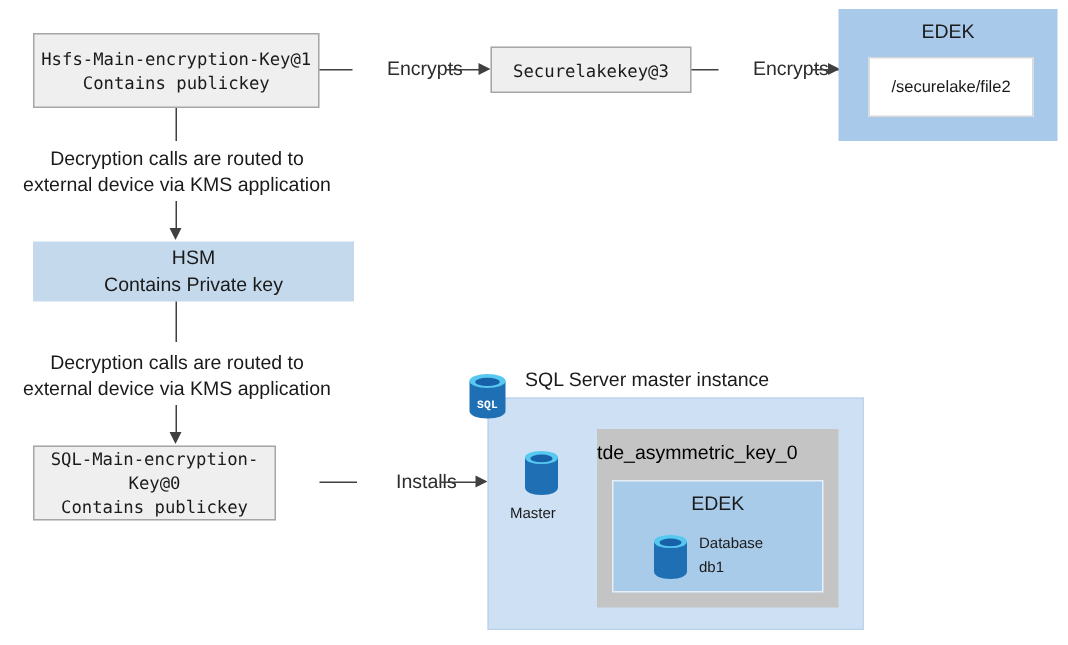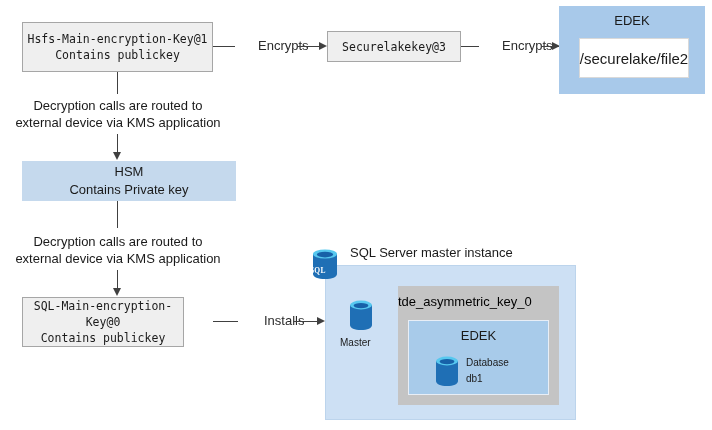--- a/index.html
+++ b/index.html
@@ -64,21 +64,21 @@
     font-size: 13px;
     color: #1a1a1a;
   }
   .edek-inner {
     position: absolute;
     background: #ffffff;
     border: 1px solid #d9d9d9;
     display: flex;
     align-items: center;
     justify-content: center;
-    font-size: 15px;
+    font-size: 11px;
     color: #1a1a1a;
   }
 
   
   .conn-label {
     position: absolute;
     font-size: 13px;
     color: #2b2b2b;
     white-space: nowrap;
     margin-left: 19px;
@@ -172,25 +172,26 @@
     color: #1a1a1a;
     white-space: nowrap;
   }
   .sql-icon {
     position: absolute;
   }
   .sql-icon .sqltext {
     position: absolute;
     left: 0; right: 0;
     bottom: 5px;
+    text-align: center;
     font-size: 7.5px;
     font-weight: bold;
     color: #ffffff;
     letter-spacing: 0.2px;
-    font-family: Liberation Serif, serif;
+    font-family: Liberation Mono, monospace;
   }
 </style>
 </head>
 <body>
 
 <div id="canvas">
 
   <div class="node keybox" style="left:22px; top:22px; width:191px; height:50px;">
     <span class="l1">Hsfs-Main-encryption-Key@1</span>
     <span class="l2">Contains publickey</span>

